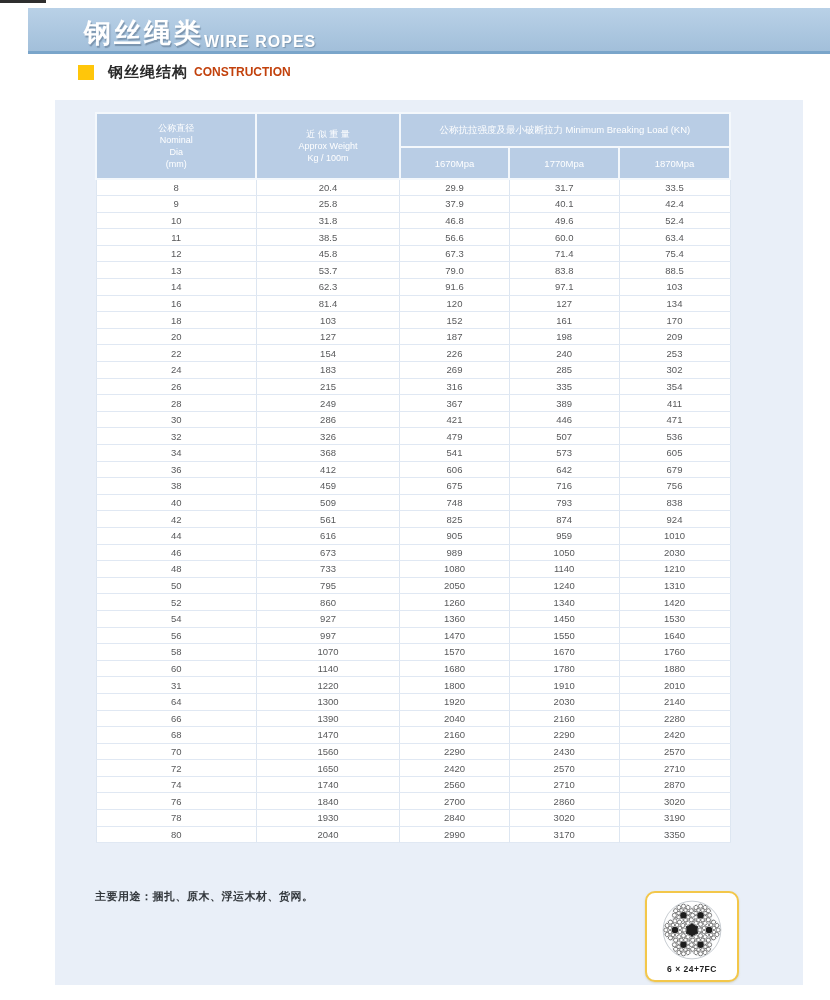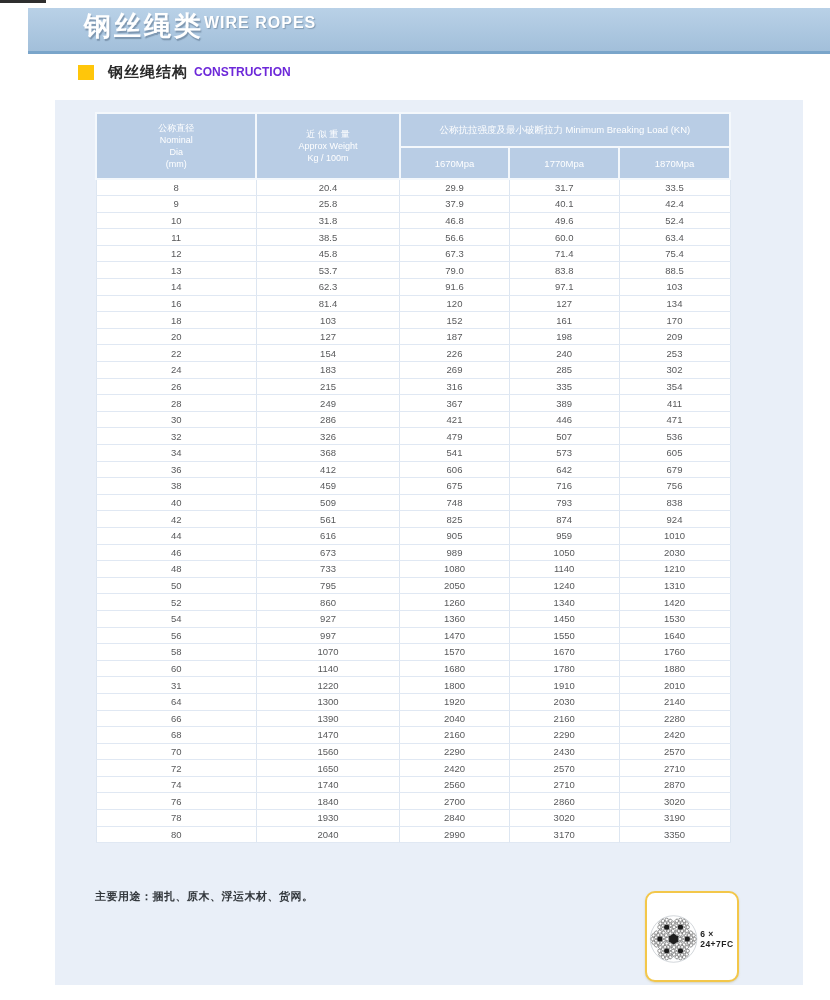--- a/index.html
+++ b/index.html
@@ -5,32 +5,32 @@
   * { margin:0; padding:0; box-sizing:border-box; }
   html,body { width:830px; height:1000px; background:#ffffff; overflow:hidden;
     font-family:"Liberation Sans","DejaVu Sans",sans-serif; position:relative; }
 
   .artifact { position:absolute; left:0; top:0; width:46px; height:3px; background:#2e2e2e; }
 
   
   .banner { position:absolute; left:28px; top:8px; width:802px; height:46px;
     background:linear-gradient(#b9d1e7,#a2bfda);
     border-bottom:3px solid #7aa5ca;
-    display:flex; align-items:flex-start; padding-left:56px; }
+    display:flex; align-items:flex-end; padding-left:56px; }
   .banner-zh { font-size:27px; font-weight:bold; color:#ffffff;
     text-shadow:1px 2px 1px rgba(86,110,134,0.55); letter-spacing:3px; }
   .banner-en { font-size:16px; font-weight:bold; color:#ffffff; 
     letter-spacing:1px; text-shadow:1px 1px 1px rgba(86,110,134,0.5); margin-top:6px; }
 
   
   .section-header { position:absolute; left:30px; top:62px; height:20px;
     display:flex; align-items:center;margin-left:48px; }
   .bullet { width:16px; height:15px; background:#ffc60a; display:inline-block; }
   .sec-zh { font-size:15px; font-weight:bold; color:#2b2b2b; margin-left:14px; letter-spacing:1px; }
-  .sec-en { font-size:12px; font-weight:bold; color:#6d28d9; margin-left:6px; }
+  .sec-en { font-size:12px; font-weight:bold; color:#c2410c; margin-left:6px; }
 
   
   .panel { position:absolute; left:55px; top:100px; width:748px; height:885px;
     background:#e9eff8;padding-left:26px; }
 
   
   .spec-table { position:absolute; left:40px; top:12px; width:636px;
     border-collapse:collapse; table-layout:fixed; }
   .spec-table th { background:#b9cde5; color:#ffffff; font-weight:normal;
     border:2px solid #f4f8fc; vertical-align:middle; text-align:center; }
@@ -43,21 +43,21 @@
     border-left:1px solid #dde6f1; }
 
   
   .usage { position:absolute; left:40px; top:789px; font-size:11px; color:#33383d;
     letter-spacing:0.5px;font-weight:bold; }
 
   
   .rope-box { position:absolute; left:590px; top:791px; width:94px; height:91px;
     background:#ffffff; border:2px solid #f3c74a; border-radius:10px;
     box-shadow:0 1px 2px rgba(180,160,90,0.35);
-    display:flex; flex-direction:row; align-items:center; justify-content:flex-start;
+    display:flex; flex-direction:column; align-items:center; justify-content:flex-start;
     padding-top:4px; }
   .rope-label { font-size:8.5px; font-weight:bold; color:#222; margin-top:1px; letter-spacing:0.5px; }
 </style>
 </head>
 <body>
 
 <div class="artifact"></div>
 
 <div class="banner">
   <span class="banner-zh">钢丝绳类</span>

